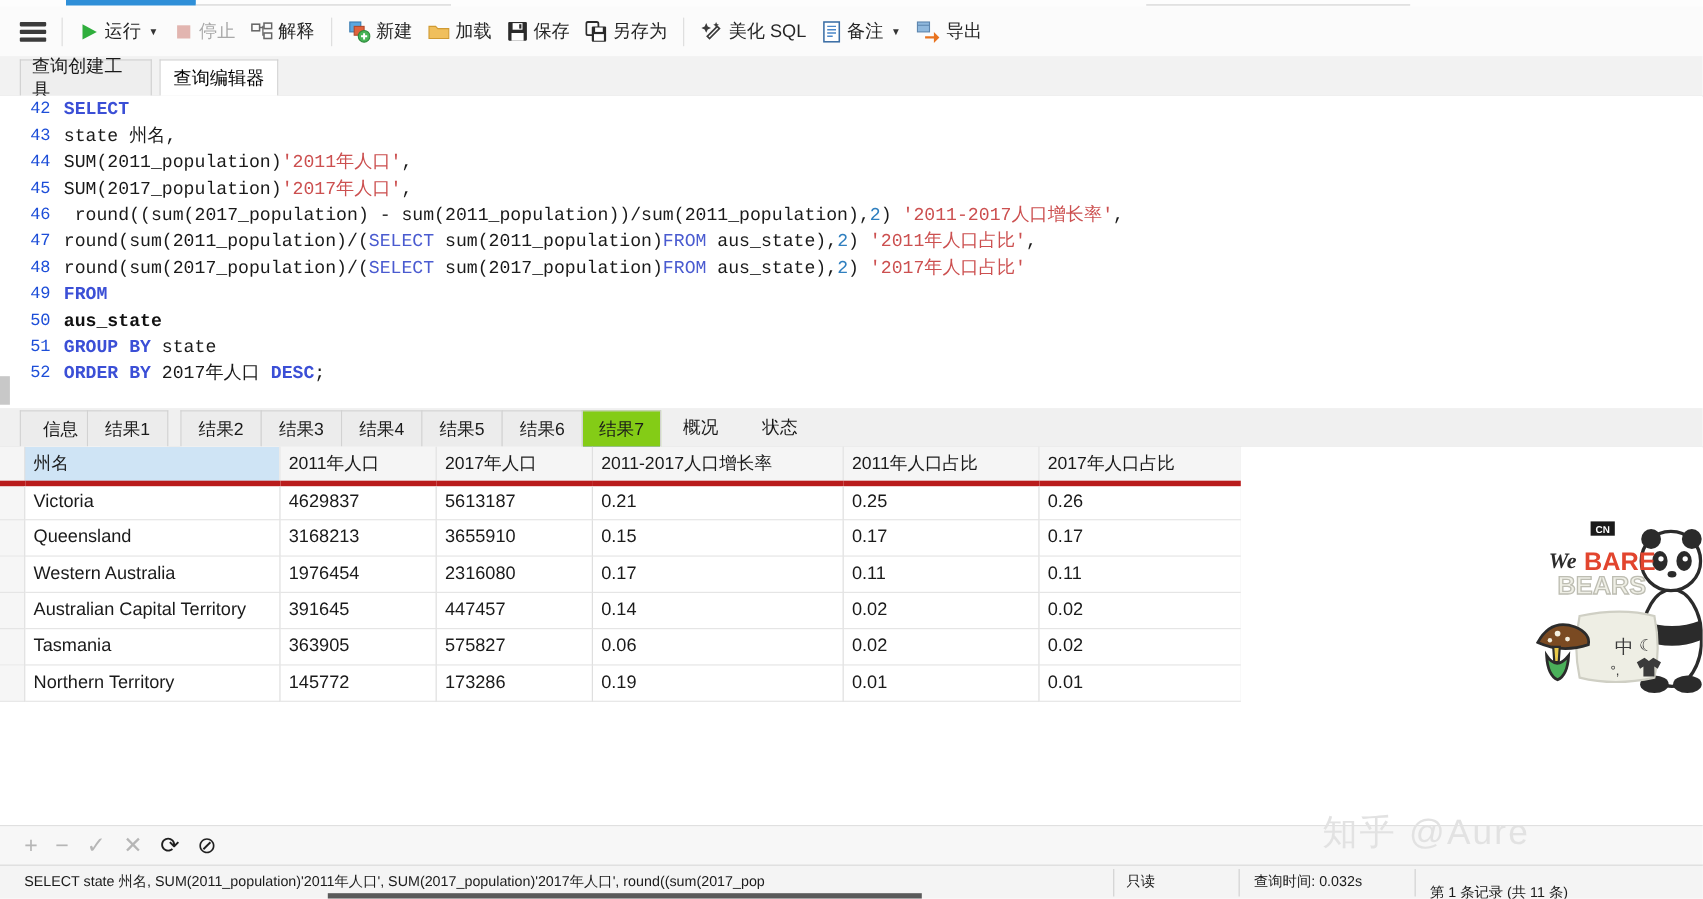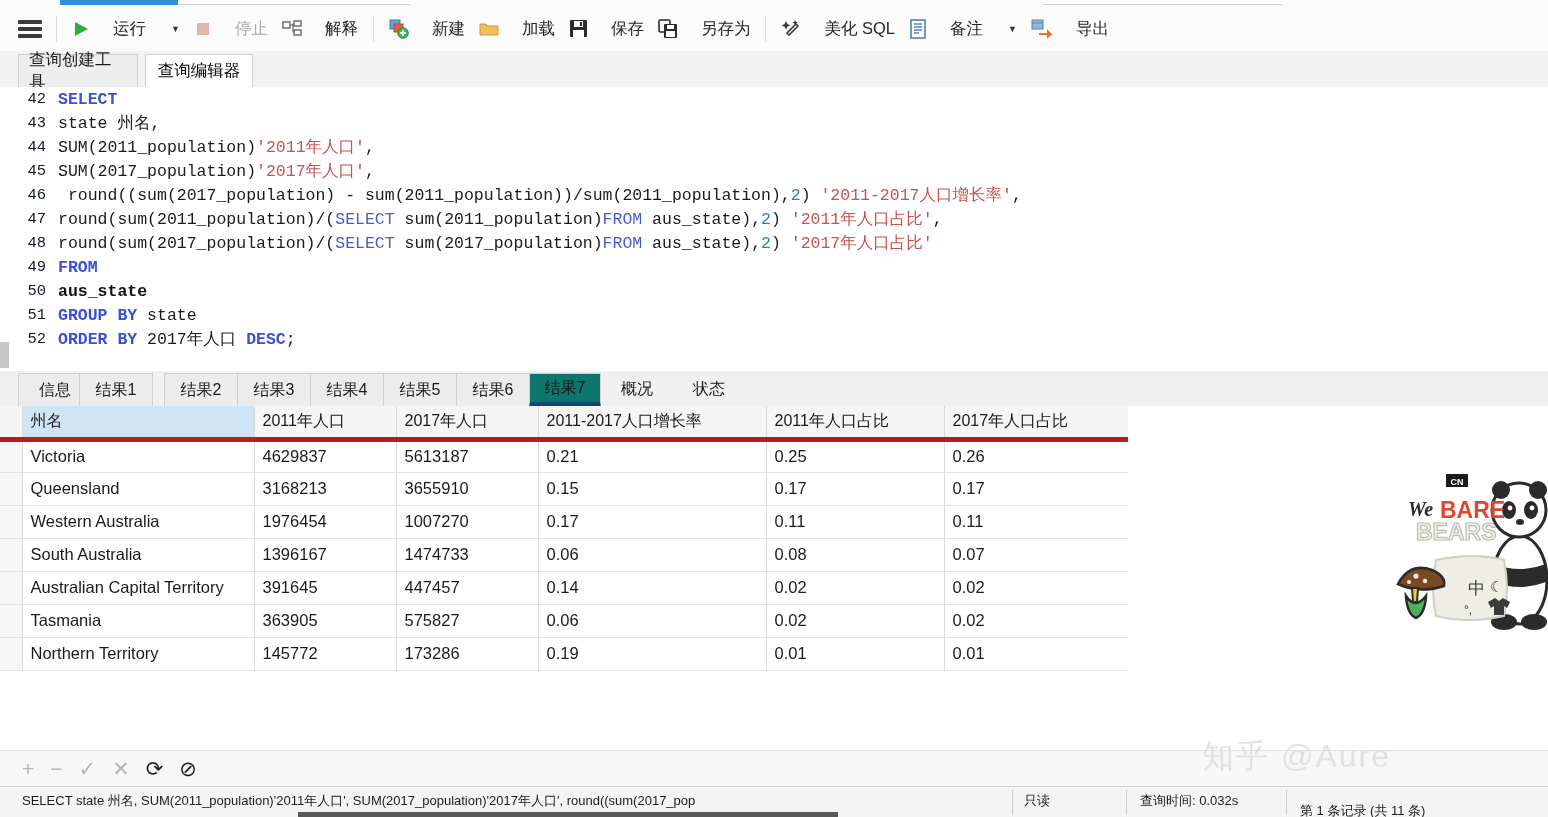--- a/index.html
+++ b/index.html
@@ -76,21 +76,21 @@
     width: 1548px;
     height: 45px;
     background: #fbfbfb;
     display: flex;
     align-items: center;
     border-bottom: 1px solid #ffffff;
   }
   .tb-item {
     display: flex;
     align-items: center;
-    gap: 23px;
+    gap: 5px;
     padding: 3px 7px;
     cursor: default;
     white-space: nowrap;
     font-size: 16.5px;
     color: #262626;
   }
   .tb-item.disabled { color: #a9a9a9; }
   .tb-sep {
     width: 1px;
     height: 26px;
@@ -163,21 +163,21 @@
     align-items: center;
     font-family: "Liberation Mono", "DejaVu Sans Mono", monospace;
     font-size: 16.5px;
     white-space: pre;
   }
   .ln {
     width: 58px;
     text-align: right;
     padding-right: 12px;
     box-sizing: border-box;
-    color: #0f172a;
+    color: #1d4ed8;
     font-family: "Liberation Mono", monospace;
     font-size: 15.5px;
     flex: none;
     user-select: none;
   }
   .code-txt { color: #1a1a1a; }
   .kw  { color: #3b4fd6; font-weight: bold; }
   .kw2 { color: #4a5bd0; }
   .str { color: #cc5050; }
   .num { color: #2f7fbf; }
@@ -200,22 +200,22 @@
     display: flex; align-items: center; justify-content: center;
     font-size: 16px;
     color: #1a1a1a;
     border-left: 1px solid #d2d2d2;
     border-right: 1px solid #d2d2d2;
     border-top: 1px solid #d2d2d2;
     background: #ececec;
     cursor: default;
   }
   .rtab.active {
-    background: #0f766e;
-    border-bottom: 5px solid #0c4a6e;
+    background: #84cc16;
+    border-bottom: 1px solid #0c4a6e;
     height: 34px;
   }
   .rtab.plain {
     border: none;
     background: transparent;
   }
 
   
   #result-grid {
     position: absolute;
@@ -633,33 +633,24 @@
           <td>3168213</td>
           <td>3655910</td>
           <td>0.15</td>
           <td>0.17</td>
           <td>0.17</td>
         </tr>
         <tr class="">
           <td class="rowmark"></td>
           <td>Western Australia</td>
           <td>1976454</td>
-          <td>1007270</td>
+          <td>2316080</td>
           <td>0.17</td>
           <td>0.11</td>
           <td>0.11</td>
-        </tr>
-        <tr class="">
-          <td class="rowmark"></td>
-          <td>South Australia</td>
-          <td>1396167</td>
-          <td>1474733</td>
-          <td>0.06</td>
-          <td>0.08</td>
-          <td>0.07</td>
         </tr>
         <tr class="">
           <td class="rowmark"></td>
           <td>Australian Capital Territory</td>
           <td>391645</td>
           <td>447457</td>
           <td>0.14</td>
           <td>0.02</td>
           <td>0.02</td>
         </tr>

